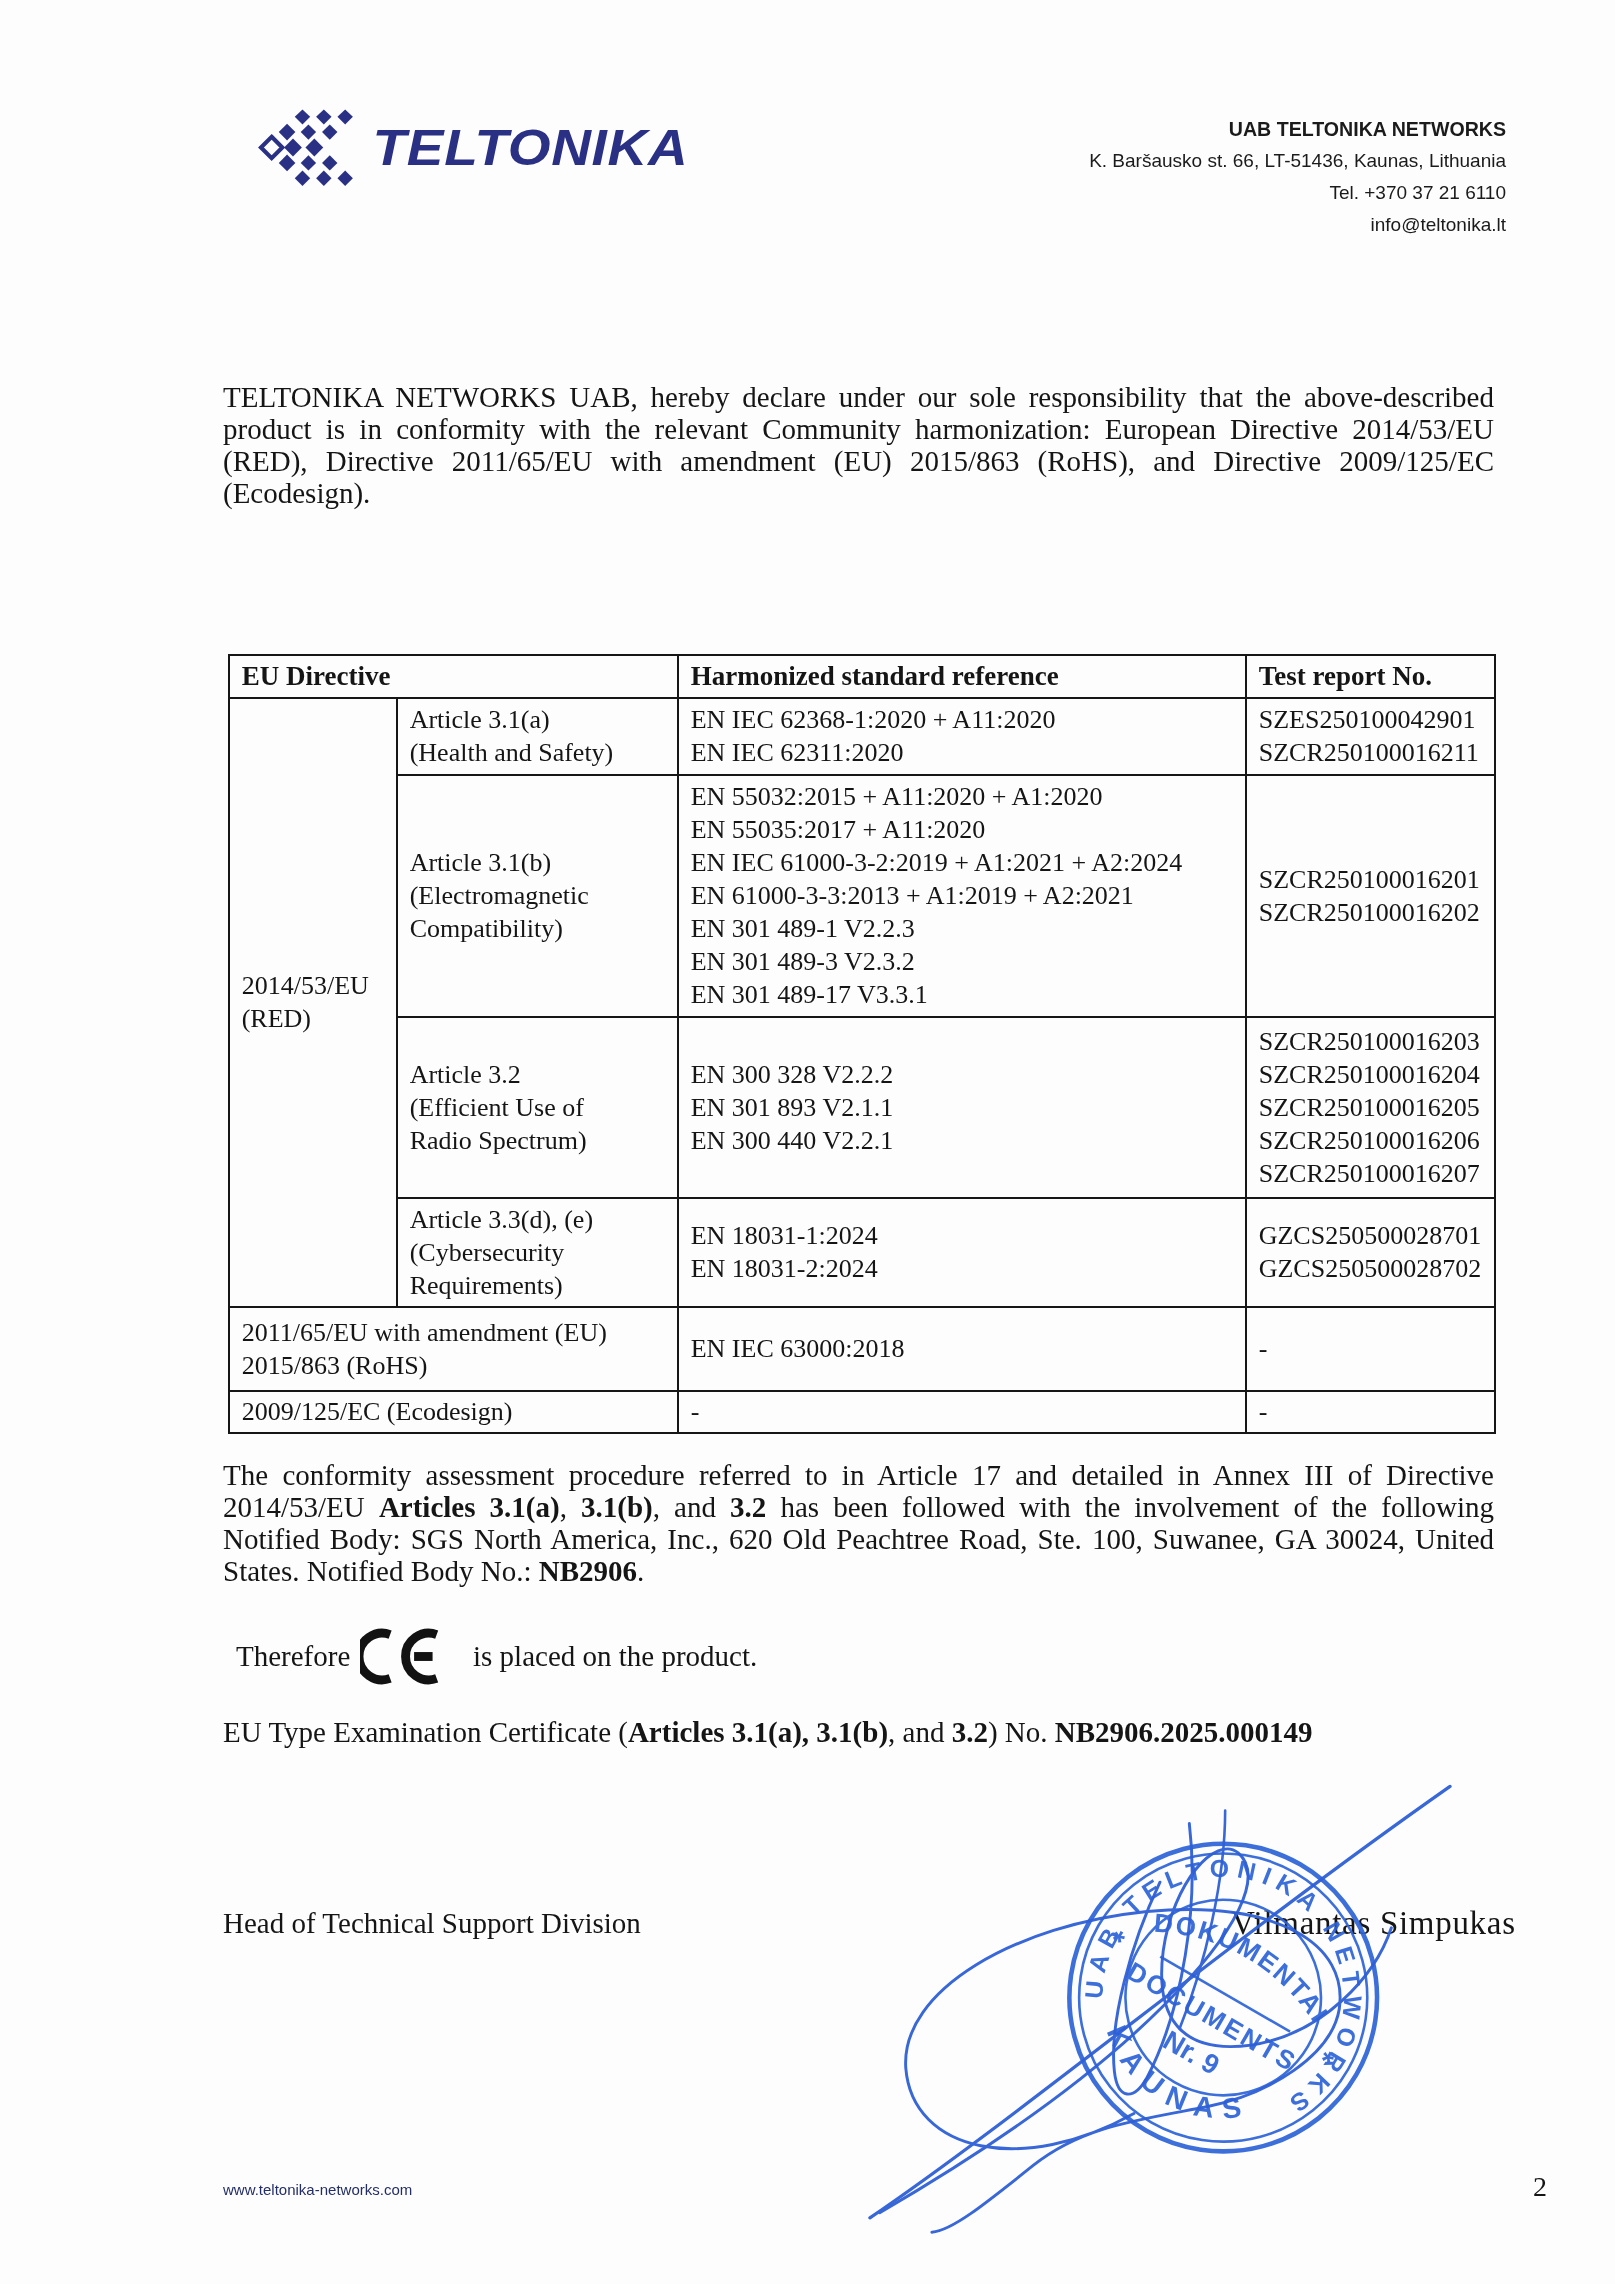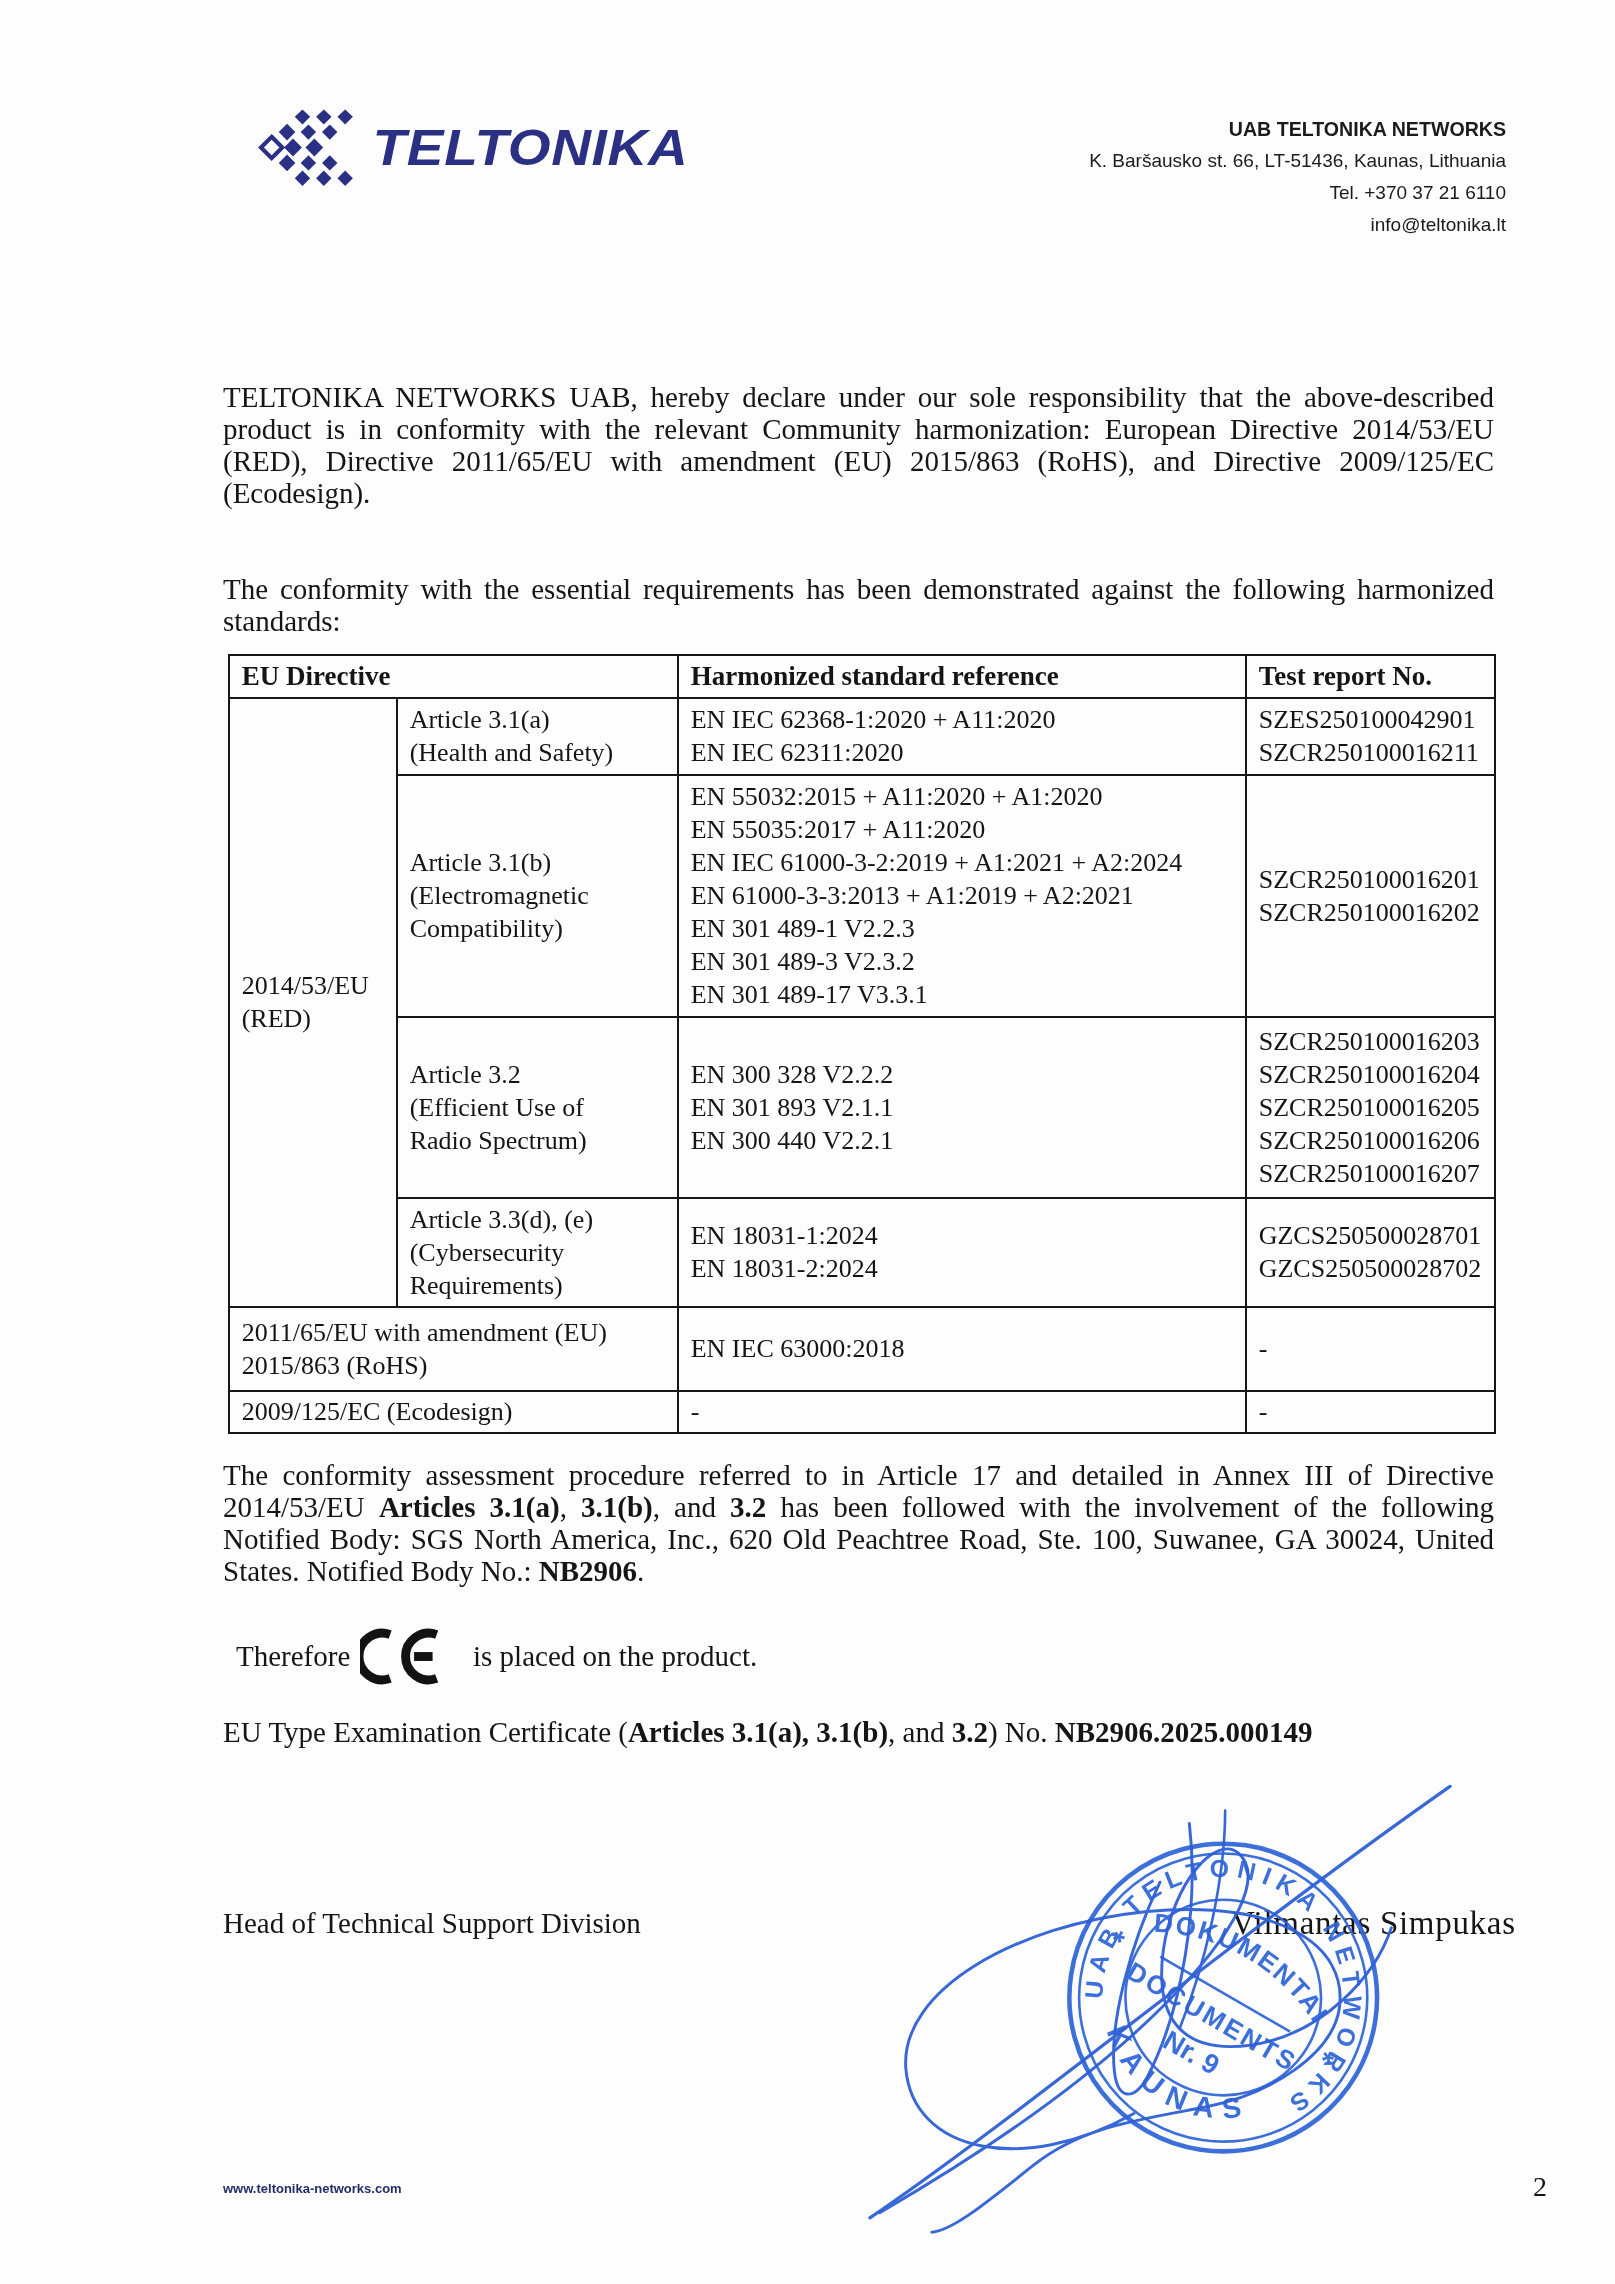--- a/index.html
+++ b/index.html
@@ -36,21 +36,21 @@
   .ce-svg{height:63px;width:auto;display:block;}
   .cert-line{position:absolute;left:223px;top:1713px;font-size:29px;line-height:39px;width:1291px;}
 
   
   .role{position:absolute;left:223px;top:1907px;font-size:29px;}
   .name{position:absolute;left:1231px;top:1905px;font-size:33px;letter-spacing:0.7px;}
   .sig-svg{position:absolute;left:808px;top:1742px;width:717px;height:515px;pointer-events:none;}
 
   
   .footer-url{position:absolute;left:223px;top:2181px;font-family:"Liberation Sans",sans-serif;
-        font-size:13px;color:#232e68;font-weight:bold;}
+        font-size:15px;color:#232e68;}
   .page-num{position:absolute;left:1533px;top:2171px;font-size:28px;}
 
   .stamp-txt{font-family:"Liberation Sans",sans-serif;font-weight:bold;}
 </style>
 </head>
 <body>
 
 <div class="page">
   <div class="scan-edge"></div>
 
@@ -81,21 +81,20 @@
   </div>
 
   <div class="addr">
     <div class="co">UAB TELTONIKA NETWORKS</div>
     <div>K. Baršausko st. 66, LT-51436, Kaunas, Lithuania</div>
     <div>Tel. +370 37 21 6110</div>
     <div>info@teltonika.lt</div>
   </div>
 
   <p class="para" id="p1">TELTONIKA NETWORKS UAB, hereby declare under our sole responsibility that the above-described product is in conformity with the relevant Community harmonization: European Directive 2014/53/EU (RED), Directive 2011/65/EU with amendment (EU) 2015/863 (RoHS), and Directive 2009/125/EC (Ecodesign).</p>
-  <p class="para" id="p2">The conformity with the essential requirements has been demonstrated against the following harmonized standards:</p>
 
   <table class="std-table">
     <colgroup>
       <col style="width:168px">
         <col style="width:281px">
         <col style="width:568px">
         <col style="width:249px">
     </colgroup>
     <tbody>
         <tr style="height:42px">

